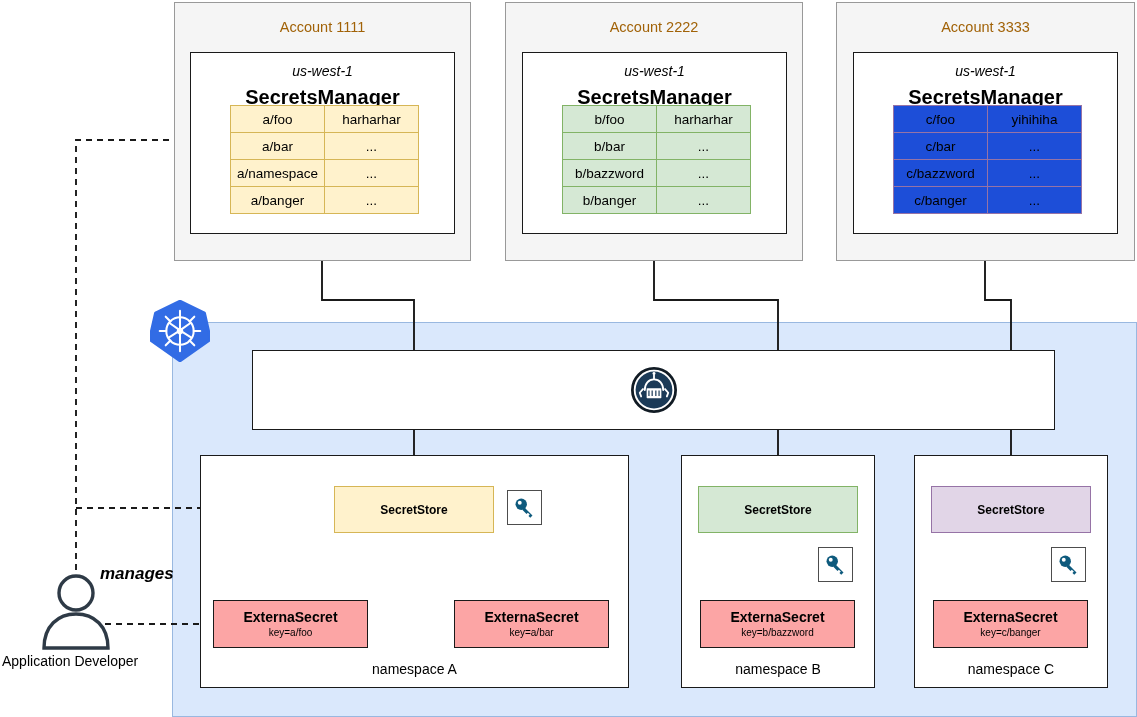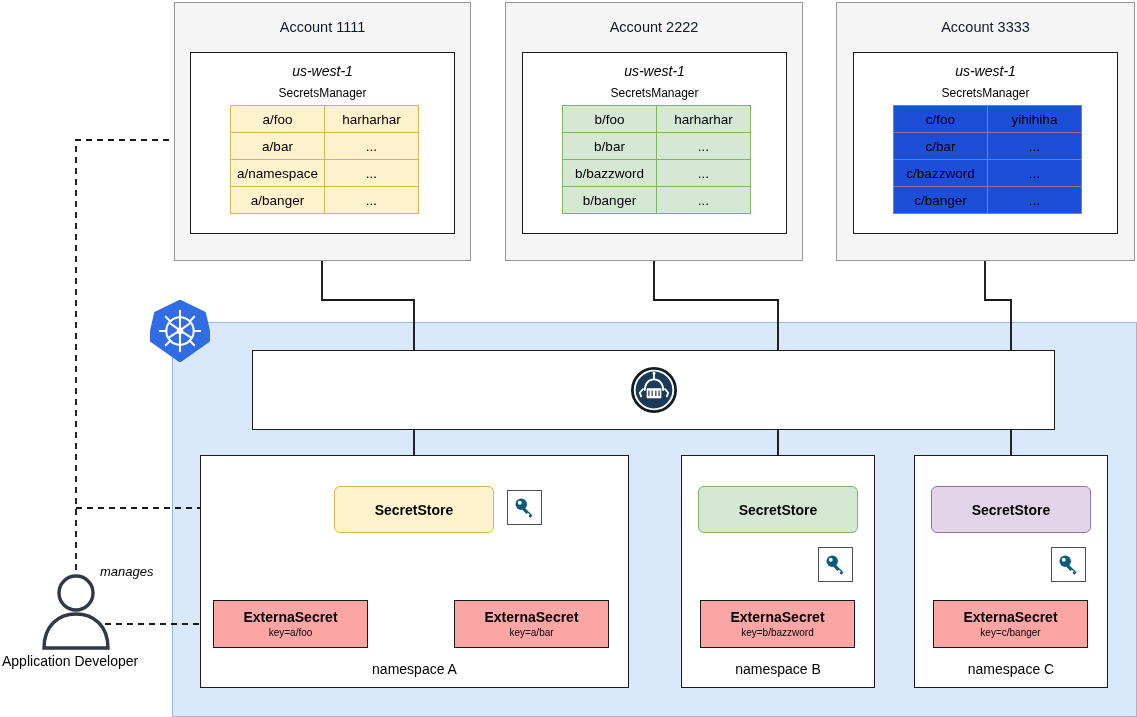--- a/index.html
+++ b/index.html
@@ -7,64 +7,64 @@
        font-family:"Liberation Sans","DejaVu Sans",sans-serif;color:#000;}
   #canvas{position:absolute;left:0;top:0;width:1137px;height:717px;}
   .abs{position:absolute;box-sizing:border-box;}
 
   
   .cluster{background:#dae8fc;border:1px solid #99b8e0;}
 
   
   .account{background:#f5f5f5;border:1px solid #999999;}
   .account-title{position:absolute;left:0;right:0;top:16px;text-align:center;
-                 font-size:14.5px;color:#0f172a;}
+                 font-size:14.5px;color:#a16207;}
 
   
   .region{background:#ffffff;border:1.6px solid #1a1a1a;}
   .region-name{position:absolute;left:0;right:0;top:10px;text-align:center;
                font-size:14px;font-style:italic;}
   .sm-title{position:absolute;left:0;right:0;top:33px;text-align:center;
-            font-size:12px;font-weight:normal;}
+            font-size:20px;font-weight:bold;}
 
   
   table.secrets{position:absolute;border-collapse:collapse;table-layout:fixed;border-radius:13px;}
   table.secrets td{font-size:13.5px;text-align:center;height:26px;padding:0;}
   .tbl-a td{background:#fff2cc;border:1px solid #d6b656;}
   .tbl-b td{background:#d5e8d4;border:1px solid #82b366;}
   .tbl-c td{background:#1d4ed8;border:1px solid #9673a6;}
 
   
   .eso-bar{background:#ffffff;border:1.6px solid #1a1a1a;}
 
   
   .namespace{background:#ffffff;border:1.6px solid #1a1a1a;}
   .ns-label{position:absolute;left:0;right:0;bottom:10px;text-align:center;font-size:14px;}
 
   
   .store{display:flex;align-items:center;justify-content:center;
-         font-size:14px;font-weight:bold;border-radius:6px;}
+         font-size:12px;font-weight:bold;}
   .store-a{background:#fff2cc;border:1.6px solid #d6b656;}
   .store-b{background:#d5e8d4;border:1.6px solid #82b366;}
   .store-c{background:#e1d5e7;border:1.6px solid #9673a6;}
 
   
   .extsec{background:#fca5a5;border:1.6px solid #1a1a1a;
           display:flex;flex-direction:column;align-items:center;
           justify-content:center;line-height:1.25;}
   .extsec .t1{font-size:14px;font-weight:bold;}
   .extsec .t2{font-size:10px;}
 
   
   .keybox{background:#ffffff;border:1.8px solid #4d4d4d;
           display:flex;align-items:center;justify-content:center;}
 
   
   .actor-label{position:absolute;font-size:14px;white-space:nowrap;}
-  .manages{position:absolute;font-size:13px;font-style:italic;}
+  .manages{position:absolute;font-size:17px;font-style:italic;font-weight:bold;}
 
   svg.lines{position:absolute;left:0;top:0;width:1137px;height:717px;
             pointer-events:none;}
 </style>
 </head>
 <body>
 
 <div id="canvas">
 
   <div class="abs cluster" style="left:172px;top:322px;width:965px;height:395px;"></div>

